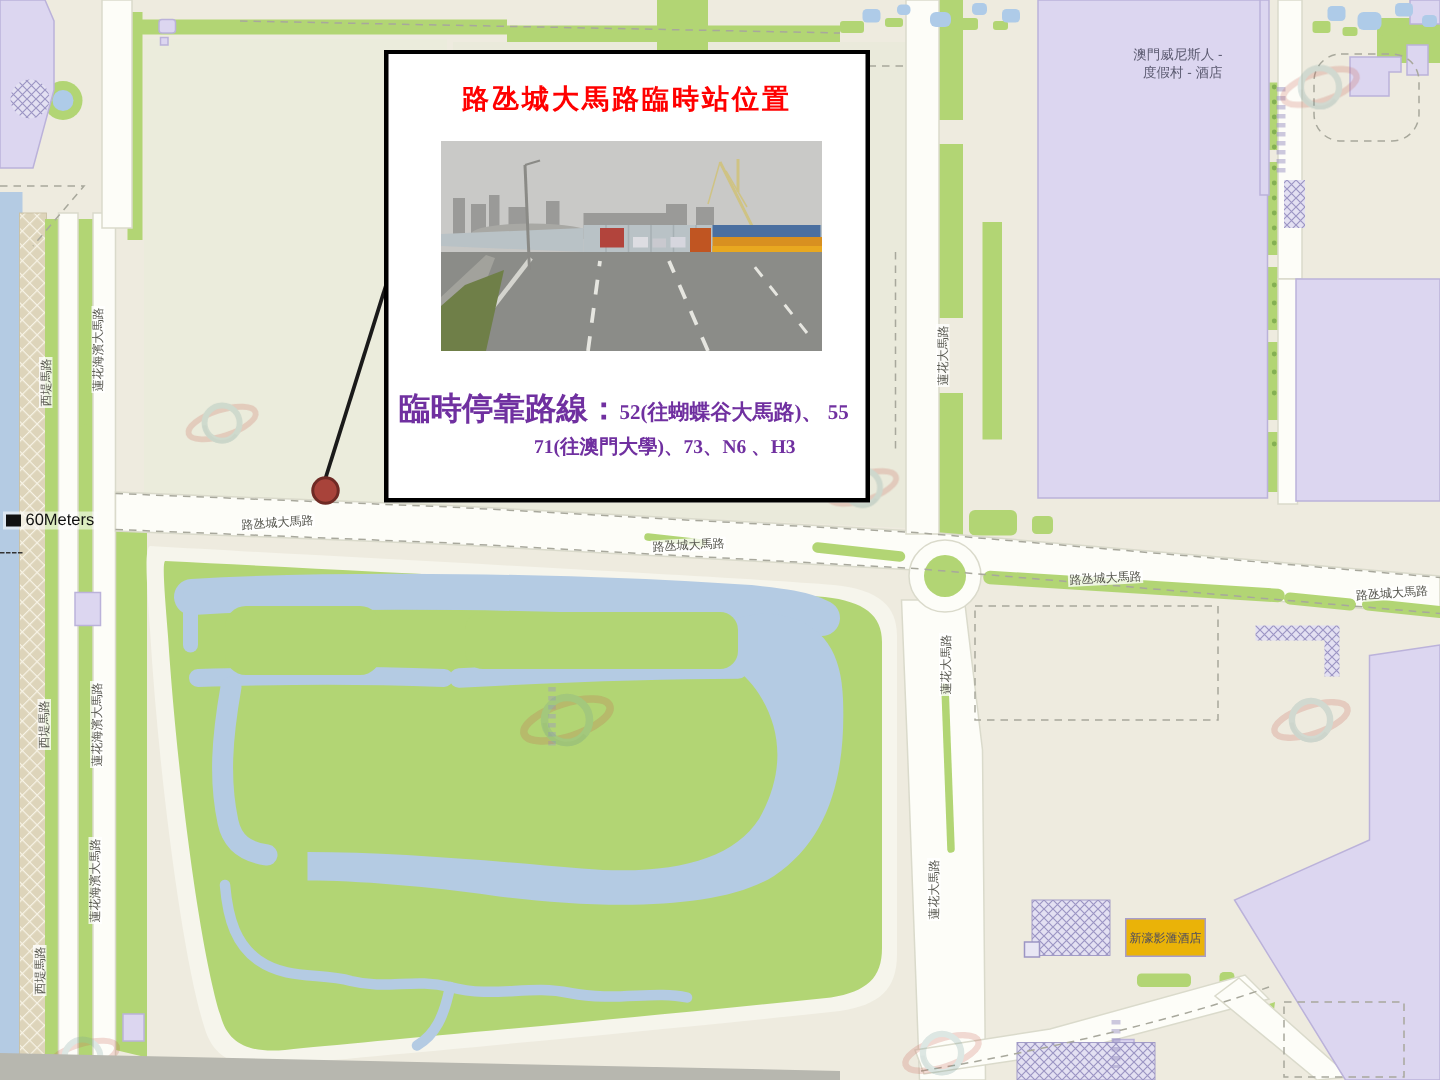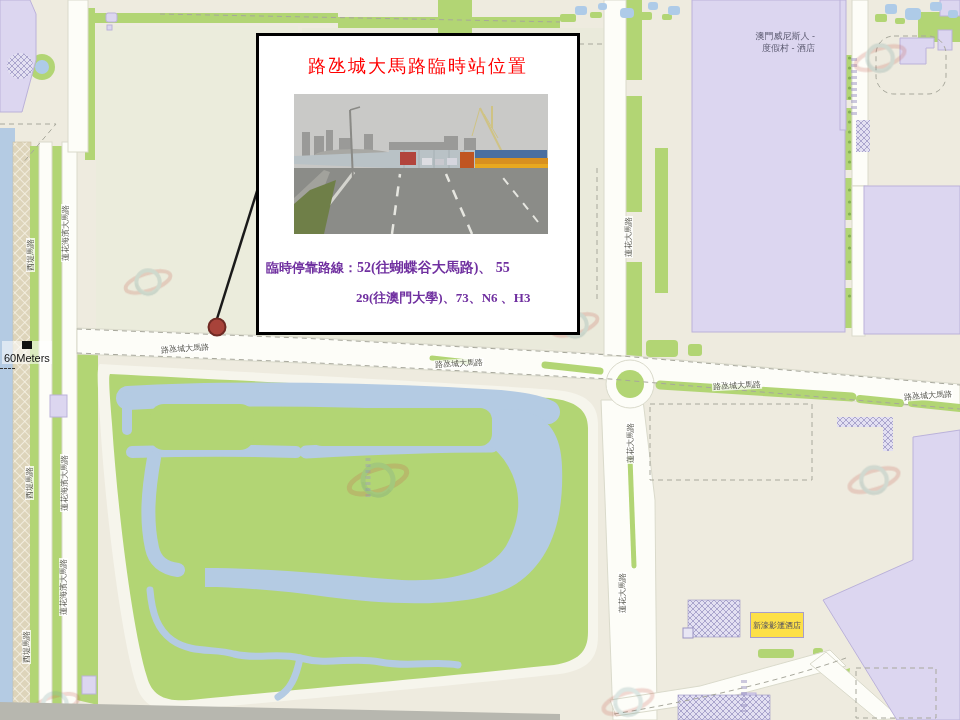--- a/index.html
+++ b/index.html
@@ -9,38 +9,38 @@
   #map-svg{position:absolute;left:0;top:0;z-index:1;}
 
   
   .lbl{position:absolute;z-index:5;font-size:8px;line-height:1.15;color:#56564e;
        background:rgba(255,255,255,.78);padding:0 1px;white-space:nowrap;
        font-family:"Liberation Sans",sans-serif;}
   .lbl.v{transform-origin:0 0;transform:rotate(-90deg);}
   .place-lbl{position:absolute;z-index:5;font-size:9px;line-height:1.35;color:#5b5a70;
        text-align:right;white-space:nowrap;background:transparent;}
   .studio-box{position:absolute;z-index:5;left:750px;top:612px;width:52px;height:24px;
-       background:#fde047;border:1px solid #a79dcb;display:flex;align-items:center;justify-content:center;
+       background:#eab308;border:1px solid #a79dcb;display:flex;align-items:center;justify-content:center;
        font-size:8px;color:#4c4b60;white-space:nowrap;}
 
   
   .scale{position:absolute;z-index:6;left:2px;top:341px;display:flex;align-items:center;gap:3px;
-         font-size:11px;color:#111;background:rgba(255,255,255,.55);padding:0 2px;flex-direction:column;}
+         font-size:11px;color:#111;background:rgba(255,255,255,.55);padding:0 2px;}
   .scale-box{display:inline-block;width:10px;height:8px;background:#111;}
   .scale-ticks{position:absolute;z-index:6;left:0;top:368px;width:15px;border-top:1px dashed #333;}
 
   
   .callout{position:absolute;z-index:10;left:256px;top:33px;width:318px;height:296px;
            background:#fff;border:3px solid #000;}
-  .callout-title{margin-top:18px;text-align:center;font-size:18px;font-weight:normal;
+  .callout-title{margin-top:18px;text-align:center;font-size:18px;font-weight:bold;
            letter-spacing:2px;color:#f00;font-family:"Liberation Serif",serif;}
   .photo{position:absolute;left:35px;top:58px;width:254px;height:140px;overflow:hidden;background:#c7c7c5;}
   .routes1{position:absolute;left:7px;top:222px;color:#7030a0;font-weight:bold;
            font-family:"Liberation Serif",serif;white-space:nowrap;}
-  .routes-prefix{font-size:13px;}
+  .routes-prefix{font-size:21px;}
   .routes-val{font-size:14px;}
   .routes2{position:absolute;left:97px;top:253px;color:#7030a0;font-weight:bold;font-size:13px;
            font-family:"Liberation Serif",serif;white-space:nowrap;}
 </style>
 </head>
 <body>
 
 <div id="stage">
 
 <svg id="map-svg" width="960" height="720" viewBox="0 0 960 720">
@@ -328,16 +328,16 @@
       <polygon points="0,140 0,110 16,96 42,86 30,140" fill="#6f7f48"></polygon>
       <g stroke="#8a8a86" stroke-width="2" fill="none">
         <path d="M56 16 L59 86"></path>
             <path d="M56 16 L66 13" stroke-width="1.5"></path>
       </g>
     </svg>
   </div>
   <div class="routes1">
     <span class="routes-prefix">臨時停靠路線：</span><span class="routes-val">52(往蝴蝶谷大馬路)、 55</span>
   </div>
-  <div class="routes2">29(往澳門大學)、73、N6 、H3</div>
+  <div class="routes2">71(往澳門大學)、73、N6 、H3</div>
 </div>
 
 </div>
 
 </body></html>

